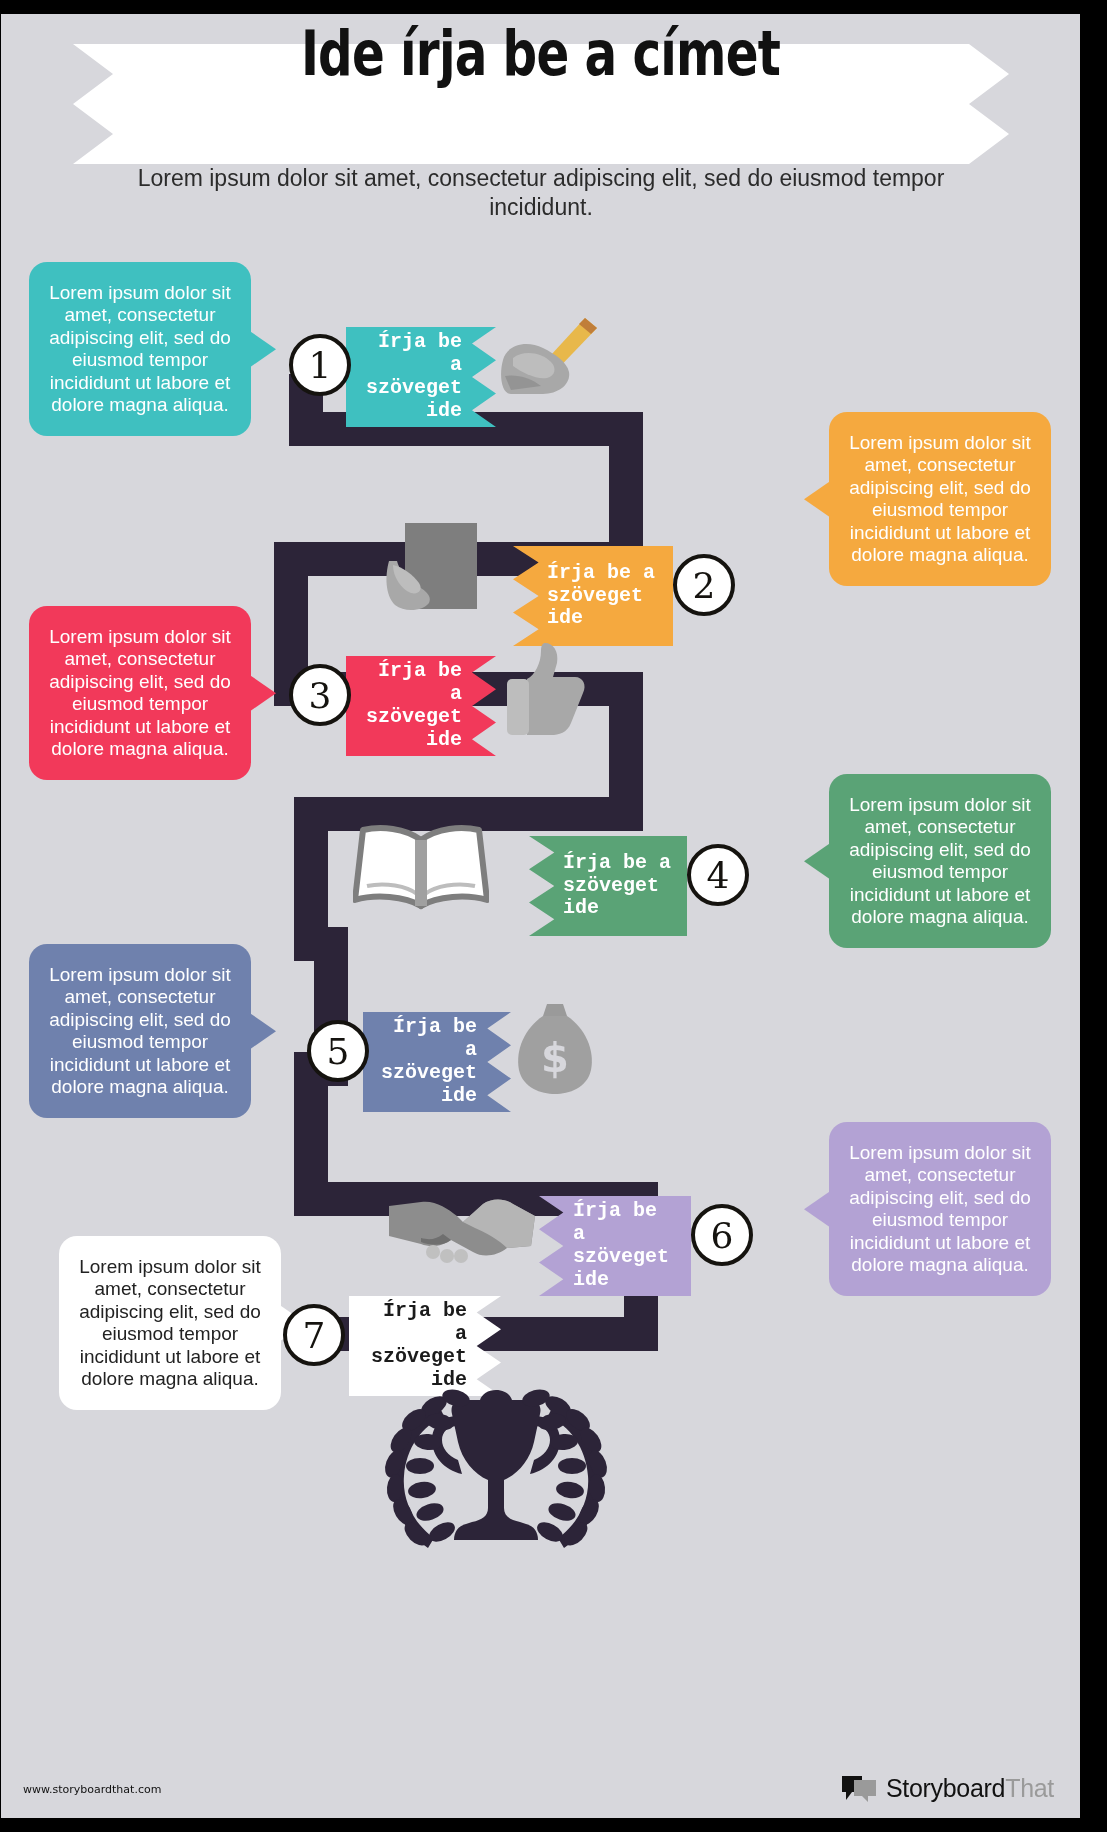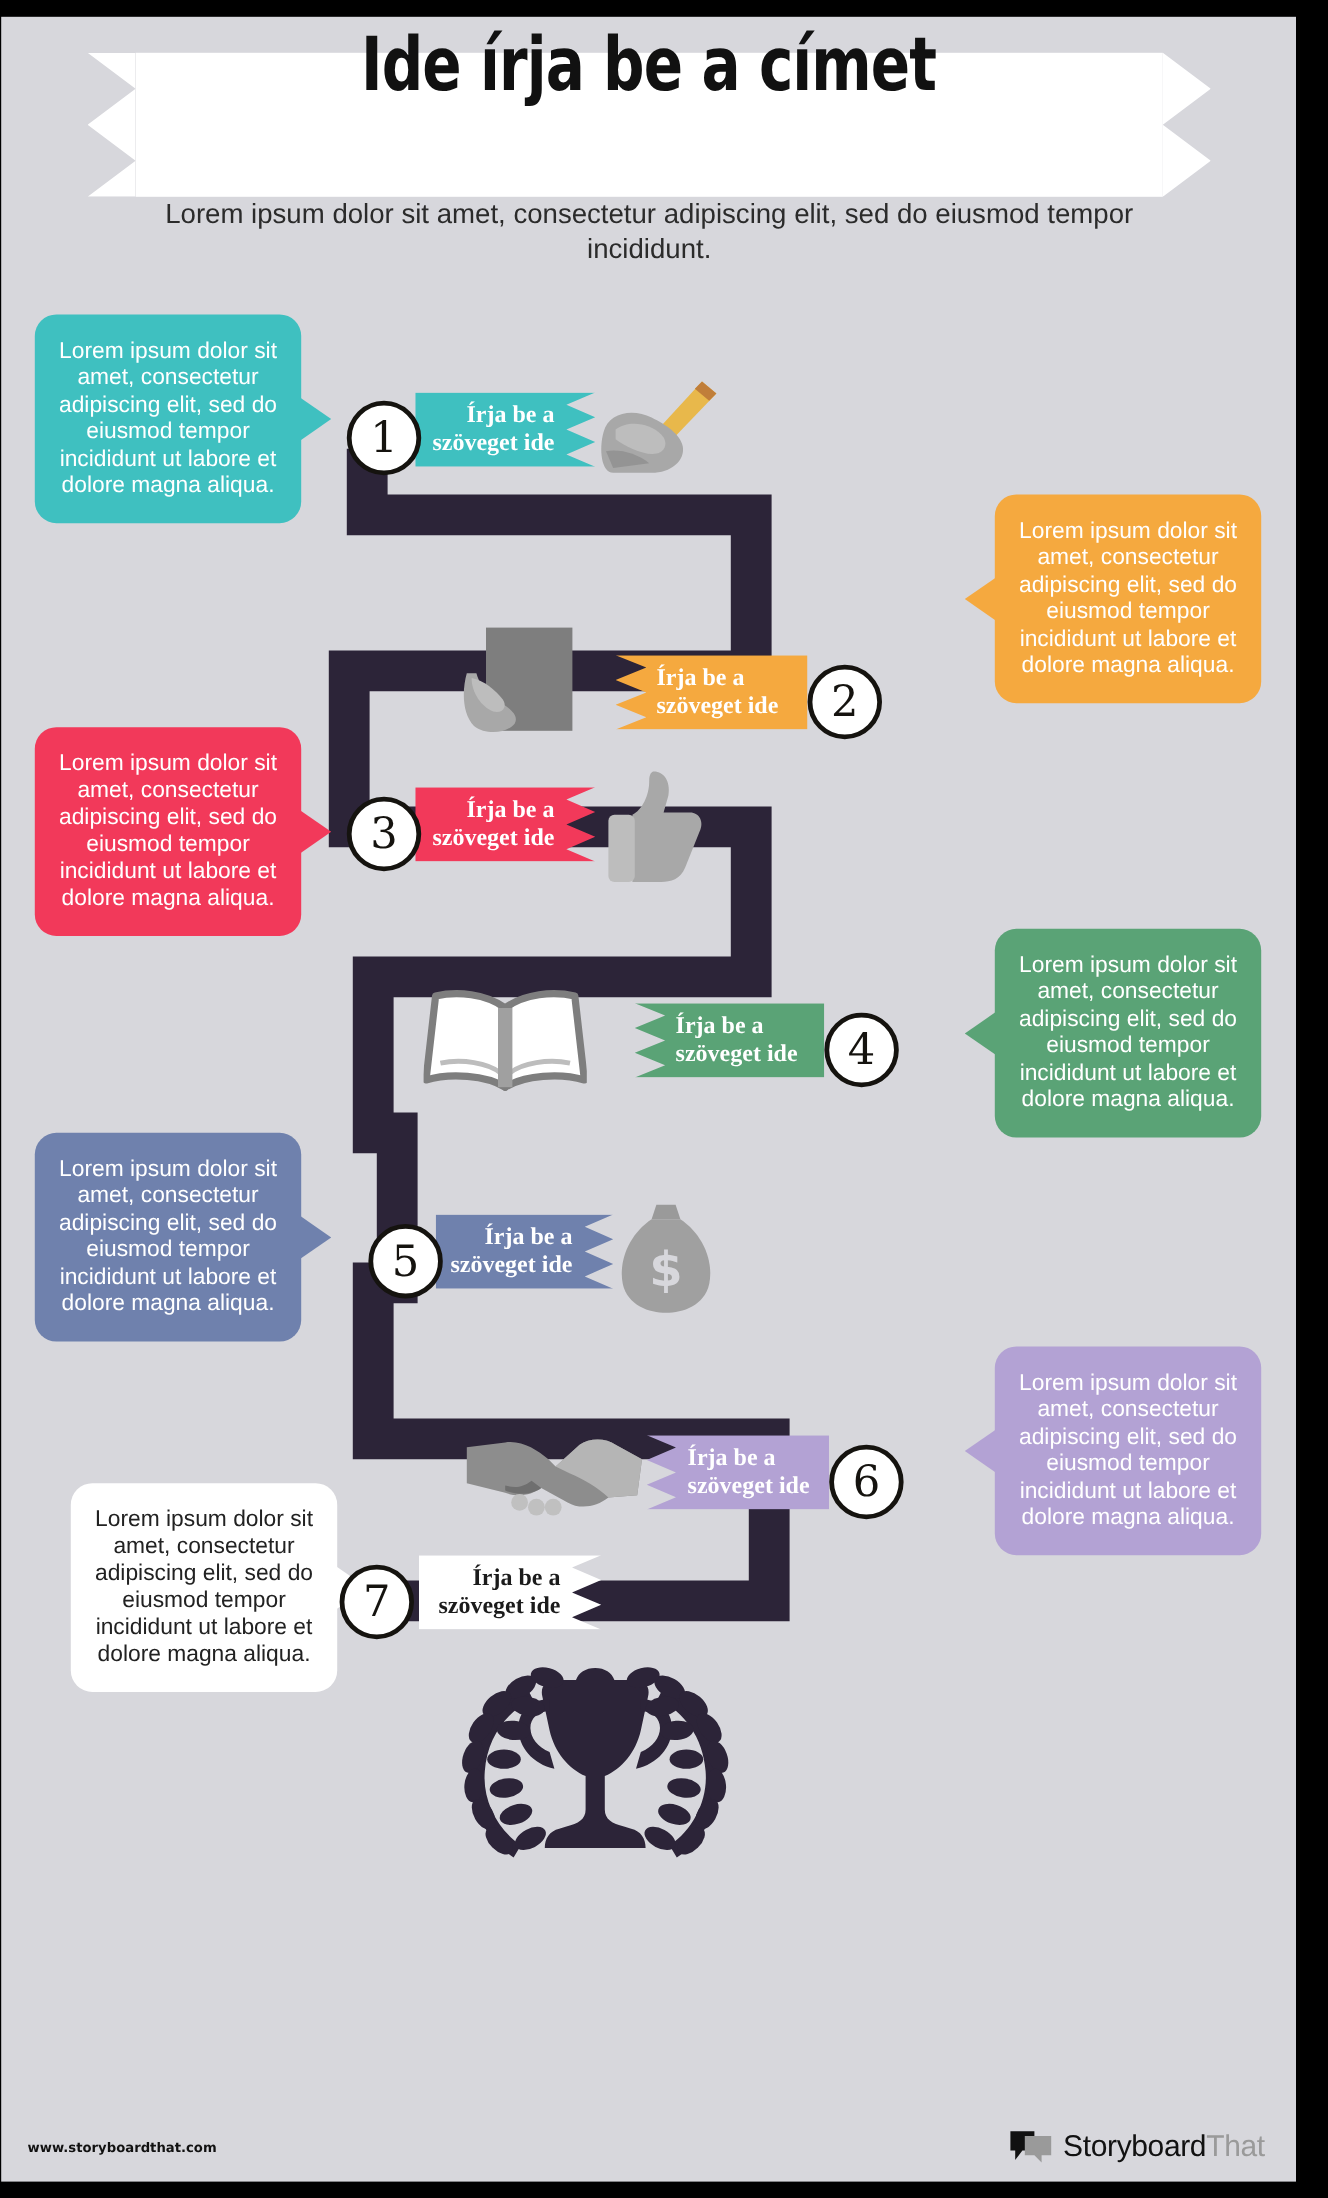--- a/index.html
+++ b/index.html
@@ -87,24 +87,24 @@
     border:4px solid #15130f;
     display:flex; align-items:center; justify-content:center;
     font-family:"DejaVu Serif", serif;
     font-size:36px;
     color:#15130f;
     z-index:4;
   }
 
   .ribbon {
     position:absolute;
-    height:62px;
+    height:100px;
     padding:4px 12px;
     color:#ffffff;
-    font-family:Liberation Serif, serif;
+    font-family:Liberation Mono, monospace;
     font-weight:bold;
     font-size:20px;
     line-height:1.14;
     display:flex; flex-direction:column; justify-content:center;
     z-index:3;
   }
   .ribbon.zig-right {
     text-align:right;
     padding-right:34px;
     clip-path:polygon(0 0, 100% 0, 84% 16.6%, 100% 33.3%, 84% 50%, 100% 66.6%, 84% 83.3%, 100% 100%, 0 100%);
@@ -114,27 +114,27 @@
     padding-left:34px;
     clip-path:polygon(0 0, 100% 0, 100% 100%, 0 100%, 16% 83.3%, 0 66.6%, 16% 50%, 0 33.3%, 16% 16.6%);
   }
 
   .pic { position:absolute; z-index:3; }
 
   
   #footer-url {
     position:absolute; left:22px; bottom:22px;
     font-family:"DejaVu Sans", sans-serif;
-    font-weight:bold;
+    font-weight:normal;
     font-size:11px;
     color:#111;
   }
   #logo {
     position:absolute; right:26px; bottom:14px;
-    display:flex; align-items:center; gap:8px;
+    display:flex; align-items:flex-start; gap:8px;
   }
   #logo-text {
     font-size:25px; letter-spacing:-0.3px;
   }
   #logo-text .b { color:#111; }
   #logo-text .g { color:#9a9a9a; }
 </style>
 </head>
 <body>
 

